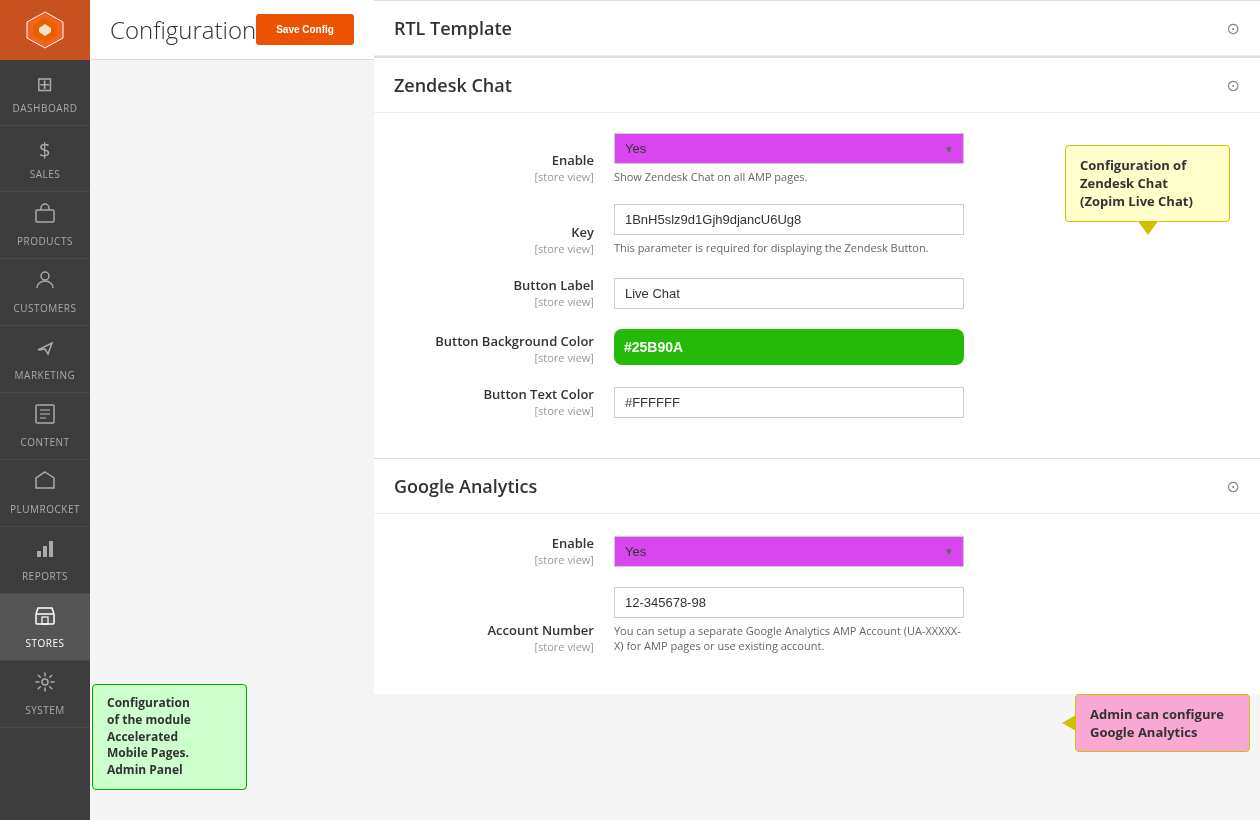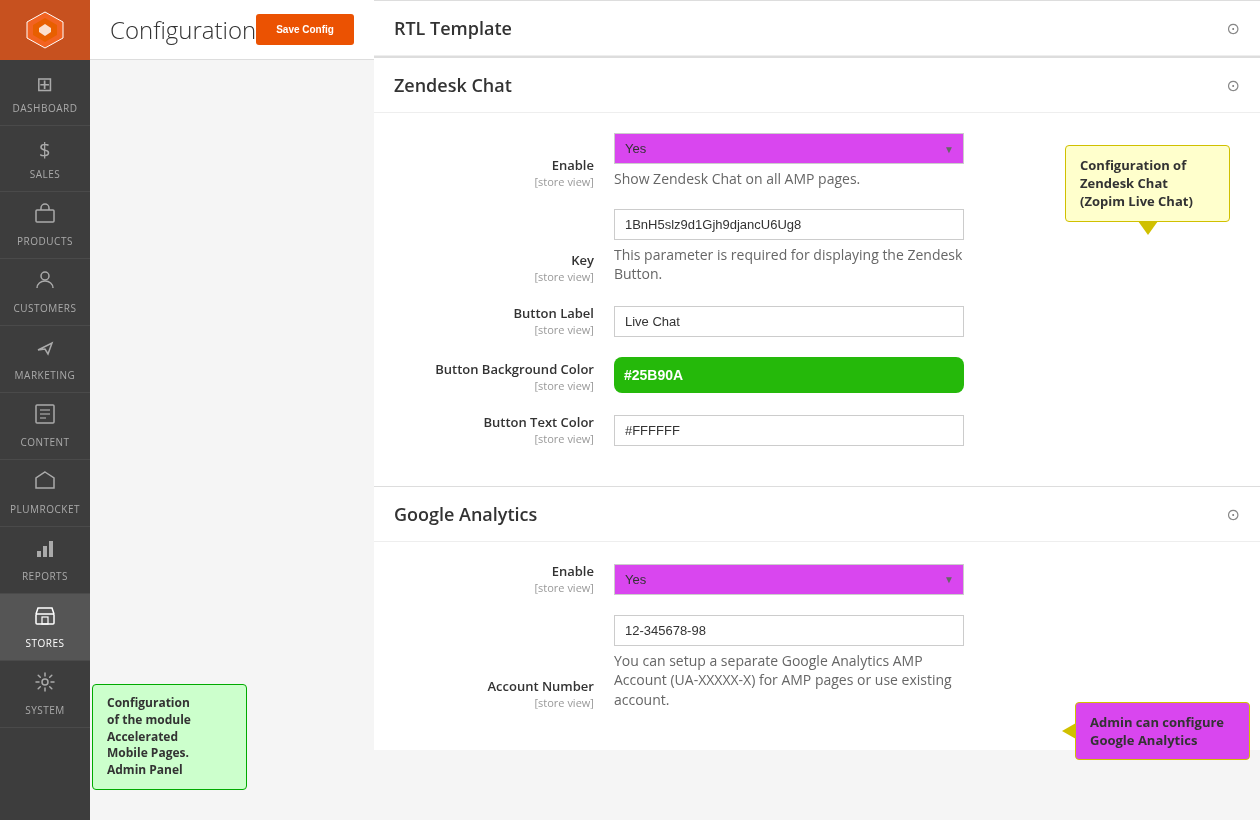--- a/index.html
+++ b/index.html
@@ -183,21 +183,21 @@
       font-size: 13px;
       color: #333;
     }
     .color-input {
       background: #25B90A;
       color: #fff;
       font-weight: bold;
       border: none;
     }
     .form-hint {
-      font-size: 14px;
+      font-size: 11px;
       color: #666;
       margin-top: 5px;
       line-height: 1.4;
     }
 
     
     .tooltip-bubble {
       position: absolute;
       background: #ffffcc;
       border: 1px solid #d0c000;
@@ -456,20 +456,20 @@
             </div>
           </div>
 
         </div>
       </div>
 
       <div class="tooltip-bubble" style="position:fixed; bottom:30px; left:92px; width:155px; background:#ccffcc; border-color:#00aa00; font-size:12px; z-index:200;">
         Configuration<br>of the module<br>Accelerated<br>Mobile Pages.<br>Admin Panel
       </div>
 
-      <div class="tooltip-bubble" style="position:fixed; bottom:60px; right:10px; width:175px; background:#d946ef; border-color:#d0c000; font-size:13px; font-weight:bold; z-index:200;">
+      <div class="tooltip-bubble" style="position:fixed; bottom:68px; right:10px; width:175px; background:#f9a8d4; border-color:#d0c000; font-size:13px; font-weight:bold; z-index:200;">
         Admin can configure<br>Google Analytics
         <div style="position:absolute; top:20px; left:-14px; width:0; height:0; border-top:8px solid transparent; border-bottom:8px solid transparent; border-right:14px solid #d0c000;"></div>
       </div>
 
     </div>
   </div>
 </div>
 
 </body></html>

